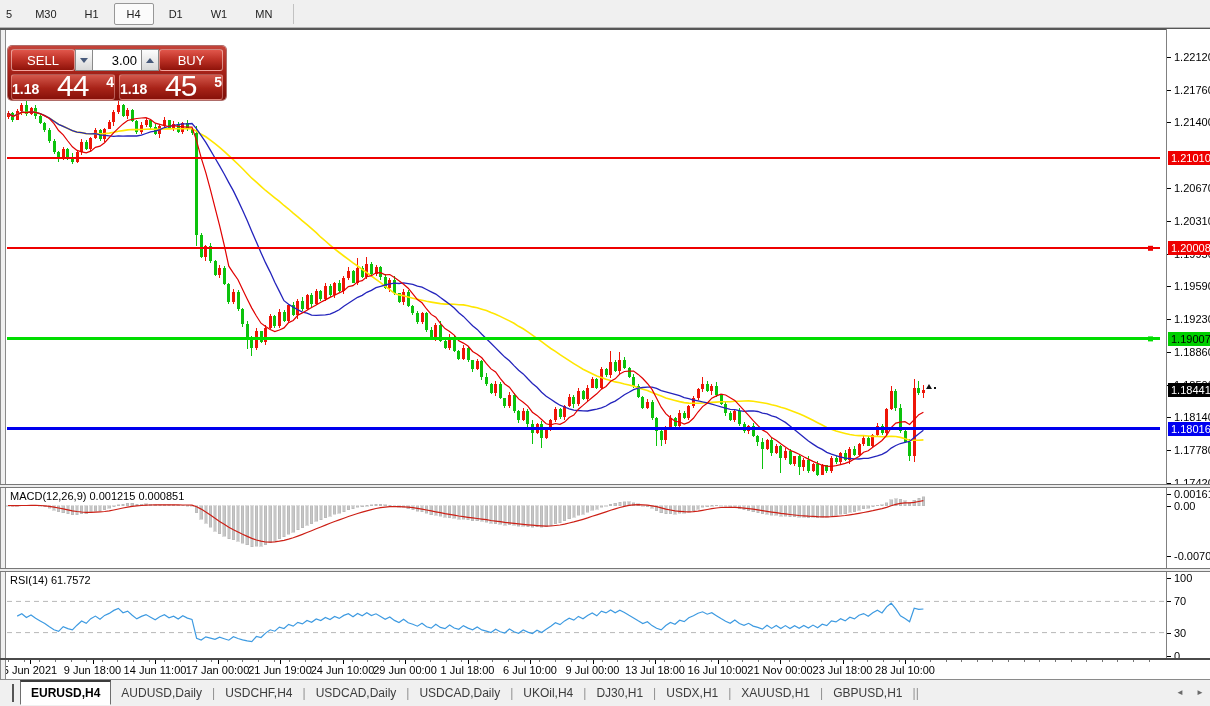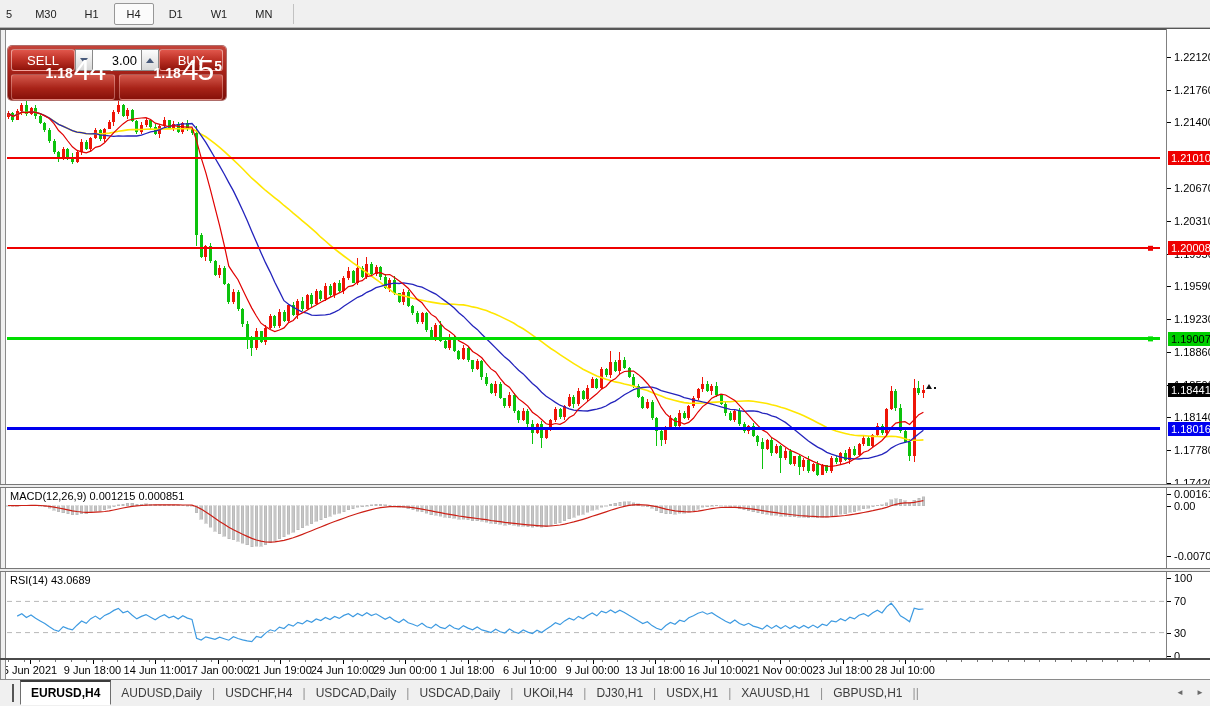--- a/index.html
+++ b/index.html
@@ -61,22 +61,22 @@
         font-family:inherit;font-size:13px;background:linear-gradient(180deg,#e0564b,#c03328 45%,#8f130a);}
   .tp-spin{display:flex;align-items:center;height:36px;}
   .tp-stepbtn{width:18px;height:22px;border:1px solid #8a8a8a;background:linear-gradient(180deg,#fdfdfd,#d8d8d8);
         display:flex;align-items:center;justify-content:center;padding:0;}
   .arr-dn{width:0;height:0;border-left:4px solid transparent;border-right:4px solid transparent;border-top:5px solid #47597a;}
   .arr-up{width:0;height:0;border-left:4px solid transparent;border-right:4px solid transparent;border-bottom:5px solid #47597a;}
   .tp-vol{width:44px;height:20px;border:1px solid #8a8a8a;border-left:none;border-right:none;font-family:inherit;
           font-size:13px;text-align:right;padding:0 4px 0 0;}
   .tp-row2{display:flex;justify-content:space-between;margin-top:2px;}
   .tp-price{width:104px;height:26px;border-radius:3px;background:linear-gradient(180deg,#d4584c,#a82318 55%,#87110a);
-            border:1px solid rgba(255,220,215,.35);color:#fff;display:flex;align-items:flex-end;justify-content:flex-end;
-            box-sizing:border-box;padding-bottom:16px;}
+            border:1px solid rgba(255,220,215,.35);color:#fff;display:flex;align-items:flex-end;justify-content:space-between;
+            box-sizing:border-box;padding-bottom:0px;}
   .tp-small{font-size:14px;font-weight:bold;line-height:20px;margin-right:1px;}
   .tp-big{font-size:30px;line-height:26px;letter-spacing:-1px;}
   .tp-sup{font-size:14px;font-weight:bold;line-height:12px;position:relative;top:-11px;margin-left:1px;}
 </style>
 </head>
 <body>
 
 <div id="root">
 
   <div class="toolbar" id="toolbar">
@@ -746,21 +746,21 @@
       <polyline points="8,17.5 12.6,17.6 17.2,17.6 21.8,17.5 26.4,17.5 31,17.4 35.6,17.3 40.2,17.5 44.8,17.8 49.4,18.3 54,19.1 58.6,20.0 63.2,20.9 67.8,21.9 72.4,22.8 77,23.5 81.6,24.0 86.2,24.3 90.8,24.4 95.4,24.2 100,23.9 104.6,23.5 109.2,22.9 113.8,22.0 118.4,21.0 123,20.0 127.6,19.1 132.2,18.3 136.8,17.8 141.4,17.5 146,17.2 150.6,17.0 155.2,16.9 159.8,16.9 164.4,16.8 169,16.9 173.6,16.8 178.2,16.9 182.8,17.0 187.4,17.0 192,17.2 196.6,18.7 201.2,21.1 205.8,24.0 210.4,27.1 215,30.3 219.6,33.4 224.2,36.3 228.8,39.2 233.4,41.7 238,44.0 242.6,46.3 247.2,48.4 251.8,50.4 256.4,52.0 261,53.2 265.6,54.0 270.2,54.1 274.8,53.9 279.4,53.2 284,52.3 288.6,51.1 293.2,49.7 297.8,48.1 302.4,46.4 307,44.5 311.6,42.7 316.2,40.8 320.8,39.0 325.4,37.1 330,35.3 334.6,33.5 339.2,31.9 343.8,30.2 348.4,28.5 353,27.0 357.6,25.5 362.2,24.1 366.8,22.8 371.4,21.6 376,20.5 380.6,19.7 385.2,19.1 389.8,18.7 394.4,18.5 399,18.6 403.6,18.8 408.2,19.2 412.8,19.7 417.4,20.4 422,21.1 426.6,22.0 431.2,22.9 435.8,23.8 440.4,24.6 445,25.6 449.6,26.4 454.2,27.2 458.8,28.0 463.4,28.6 468,29.3 472.6,29.9 477.2,30.5 481.8,31.1 486.4,31.7 491,32.5 495.6,33.1 500.2,33.7 504.8,34.4 509.4,34.8 514,35.4 518.6,35.9 523.2,36.3 527.8,36.8 532.4,37.2 537,37.6 541.6,37.9 546.2,38.1 550.8,38.0 555.4,37.5 560,37.0 564.6,36.1 569.2,35.0 573.8,33.9 578.4,32.6 583,31.3 587.6,29.9 592.2,28.3 596.8,26.9 601.4,25.4 606,23.9 610.6,22.3 615.2,20.9 619.8,19.5 624.4,18.3 629,17.4 633.6,16.8 638.2,16.6 642.8,16.8 647.4,17.1 652,17.8 656.6,18.7 661.2,19.9 665.8,21.1 670.4,22.0 675,22.8 679.6,23.3 684.2,23.7 688.8,23.8 693.4,23.6 698,23.1 702.6,22.3 707.2,21.5 711.8,20.7 716.4,20.0 721,19.5 725.6,19.3 730.2,19.3 734.8,19.4 739.4,19.7 744,20.1 748.6,20.6 753.2,21.2 757.8,21.9 762.4,22.7 767,23.4 771.6,24.1 776.2,24.7 780.8,25.4 785.4,25.9 790,26.5 794.6,27.0 799.2,27.5 803.8,27.8 808.4,28.2 813,28.4 817.6,28.7 822.2,28.8 826.8,28.8 831.4,28.7 836,28.4 840.6,28.0 845.2,27.5 849.8,26.8 854.4,26.2 859,25.4 863.6,24.5 868.2,23.6 872.8,22.7 877.4,21.6 882,20.6 886.6,19.4 891.2,17.8 895.8,16.4 900.4,15.4 905,14.9 909.6,14.9 914.2,14.3 918.8,13.5 923.4,12.6 " fill="none" stroke="#cc2016" stroke-width="1.2"></polyline>
     </svg>
   <div class="ind-label" id="macd-label">MACD(12,26,9) 0.001215 0.000851</div>
 
   <div class="splitter" id="split2"></div>
   <svg id="rsi-svg" class="svg-abs">
       <line x1="7" y1="29.4" x2="1166" y2="29.4" stroke="#b8b8b8" stroke-width="1" stroke-dasharray="5,4"></line>
       <line x1="7" y1="60.6" x2="1166" y2="60.6" stroke="#b8b8b8" stroke-width="1" stroke-dasharray="5,4"></line>
       <polyline points="17.2,44.1 21.8,41.7 26.4,45.5 31,43.0 35.6,46.3 40.2,48.9 44.8,51.4 49.4,54.8 54,57.7 58.6,59.4 63.2,54.6 67.8,56.6 72.4,57.9 77,53.2 81.6,49.0 86.2,51.3 90.8,46.7 95.4,44.1 100,47.2 104.6,43.4 109.2,41.4 113.8,38.4 118.4,36.4 123,40.7 127.6,39.1 132.2,43.2 136.8,46.9 141.4,44.4 146,42.6 150.6,45.2 155.2,47.7 159.8,44.7 164.4,42.8 169,45.8 173.6,44.2 178.2,47.1 182.8,43.8 187.4,46.1 192,47.4 196.6,66.2 201.2,68.1 205.8,64.8 210.4,66.1 215,67.4 219.6,65.1 224.2,66.7 228.8,68.2 233.4,64.8 238,66.5 242.6,67.8 247.2,68.9 251.8,69.7 256.4,64.5 261,65.5 265.6,61.1 270.2,57.8 274.8,59.2 279.4,55.1 284,56.5 288.6,52.4 293.2,54.1 297.8,50.4 302.4,51.9 307,48.5 311.6,50.3 316.2,46.9 320.8,48.6 325.4,45.5 330,47.6 334.6,44.5 339.2,46.4 343.8,43.4 348.4,41.7 353,44.8 357.6,41.4 362.2,43.7 366.8,40.8 371.4,43.5 376,41.8 380.6,44.4 385.2,47.2 389.8,45.0 394.4,48.4 399,50.5 403.6,47.3 408.2,50.7 412.8,52.3 417.4,54.2 422,51.3 426.6,54.7 431.2,56.1 435.8,52.2 440.4,55.4 445,56.7 449.6,53.1 454.2,56.0 458.8,57.3 463.4,53.6 468,56.1 472.6,57.8 477.2,55.0 481.8,57.9 486.4,59.1 491,60.6 495.6,57.3 500.2,59.8 504.8,61.0 509.4,57.0 514,59.8 518.6,61.3 523.2,58.0 527.8,60.1 532.4,61.6 537,58.2 541.6,60.6 546.2,57.3 550.8,54.2 555.4,50.7 560,52.6 564.6,48.9 569.2,46.2 573.8,48.1 578.4,44.4 583,46.7 587.6,43.4 592.2,41.0 596.8,43.8 601.4,39.2 606,40.9 610.6,37.9 615.2,40.8 619.8,38.2 624.4,40.5 629,43.3 633.6,45.9 638.2,48.8 642.8,51.5 647.4,49.7 652,53.6 656.6,56.2 661.2,57.9 665.8,53.5 670.4,50.5 675,52.2 679.6,48.2 684.2,49.6 688.8,45.7 693.4,43.7 698,41.2 702.6,39.8 707.2,42.2 711.8,40.7 716.4,43.7 721,46.6 725.6,49.2 730.2,51.2 734.8,48.0 739.4,51.5 744,53.3 748.6,51.3 753.2,54.1 757.8,55.4 762.4,57.1 767,53.3 771.6,56.4 776.2,53.5 780.8,56.5 785.4,53.6 790,56.6 794.6,53.7 799.2,56.2 803.8,53.4 808.4,56.0 813,53.1 817.6,55.7 822.2,52.2 826.8,53.6 831.4,48.9 836,49.9 840.6,46.7 845.2,48.9 849.8,45.2 854.4,46.9 859,43.3 863.6,41.6 868.2,44.2 872.8,40.8 877.4,38.2 882,40.9 886.6,34.8 891.2,31.2 895.8,36.9 900.4,43.8 905,46.5 909.6,49.8 914.2,36.2 918.8,37.4 923.4,37.0 " fill="none" stroke="#3d9ae1" stroke-width="1.2"></polyline>
     </svg>
-  <div class="ind-label" id="rsi-label">RSI(14) 43.0689</div>
+  <div class="ind-label" id="rsi-label">RSI(14) 61.7572</div>
 
   <div class="axis-bottom-sep"></div>
   <div class="price-axis" id="price-axis">
       <div class="axis-tick" style="top:28.0px"></div>
       <div class="axis-label" style="top:22.0px">1.22120</div>
       <div class="axis-tick" style="top:60.6px"></div>
       <div class="axis-label" style="top:54.6px">1.21760</div>
       <div class="axis-tick" style="top:93.2px"></div>
       <div class="axis-label" style="top:87.2px">1.21400</div>
       <div class="axis-tick" style="top:159.3px"></div>

